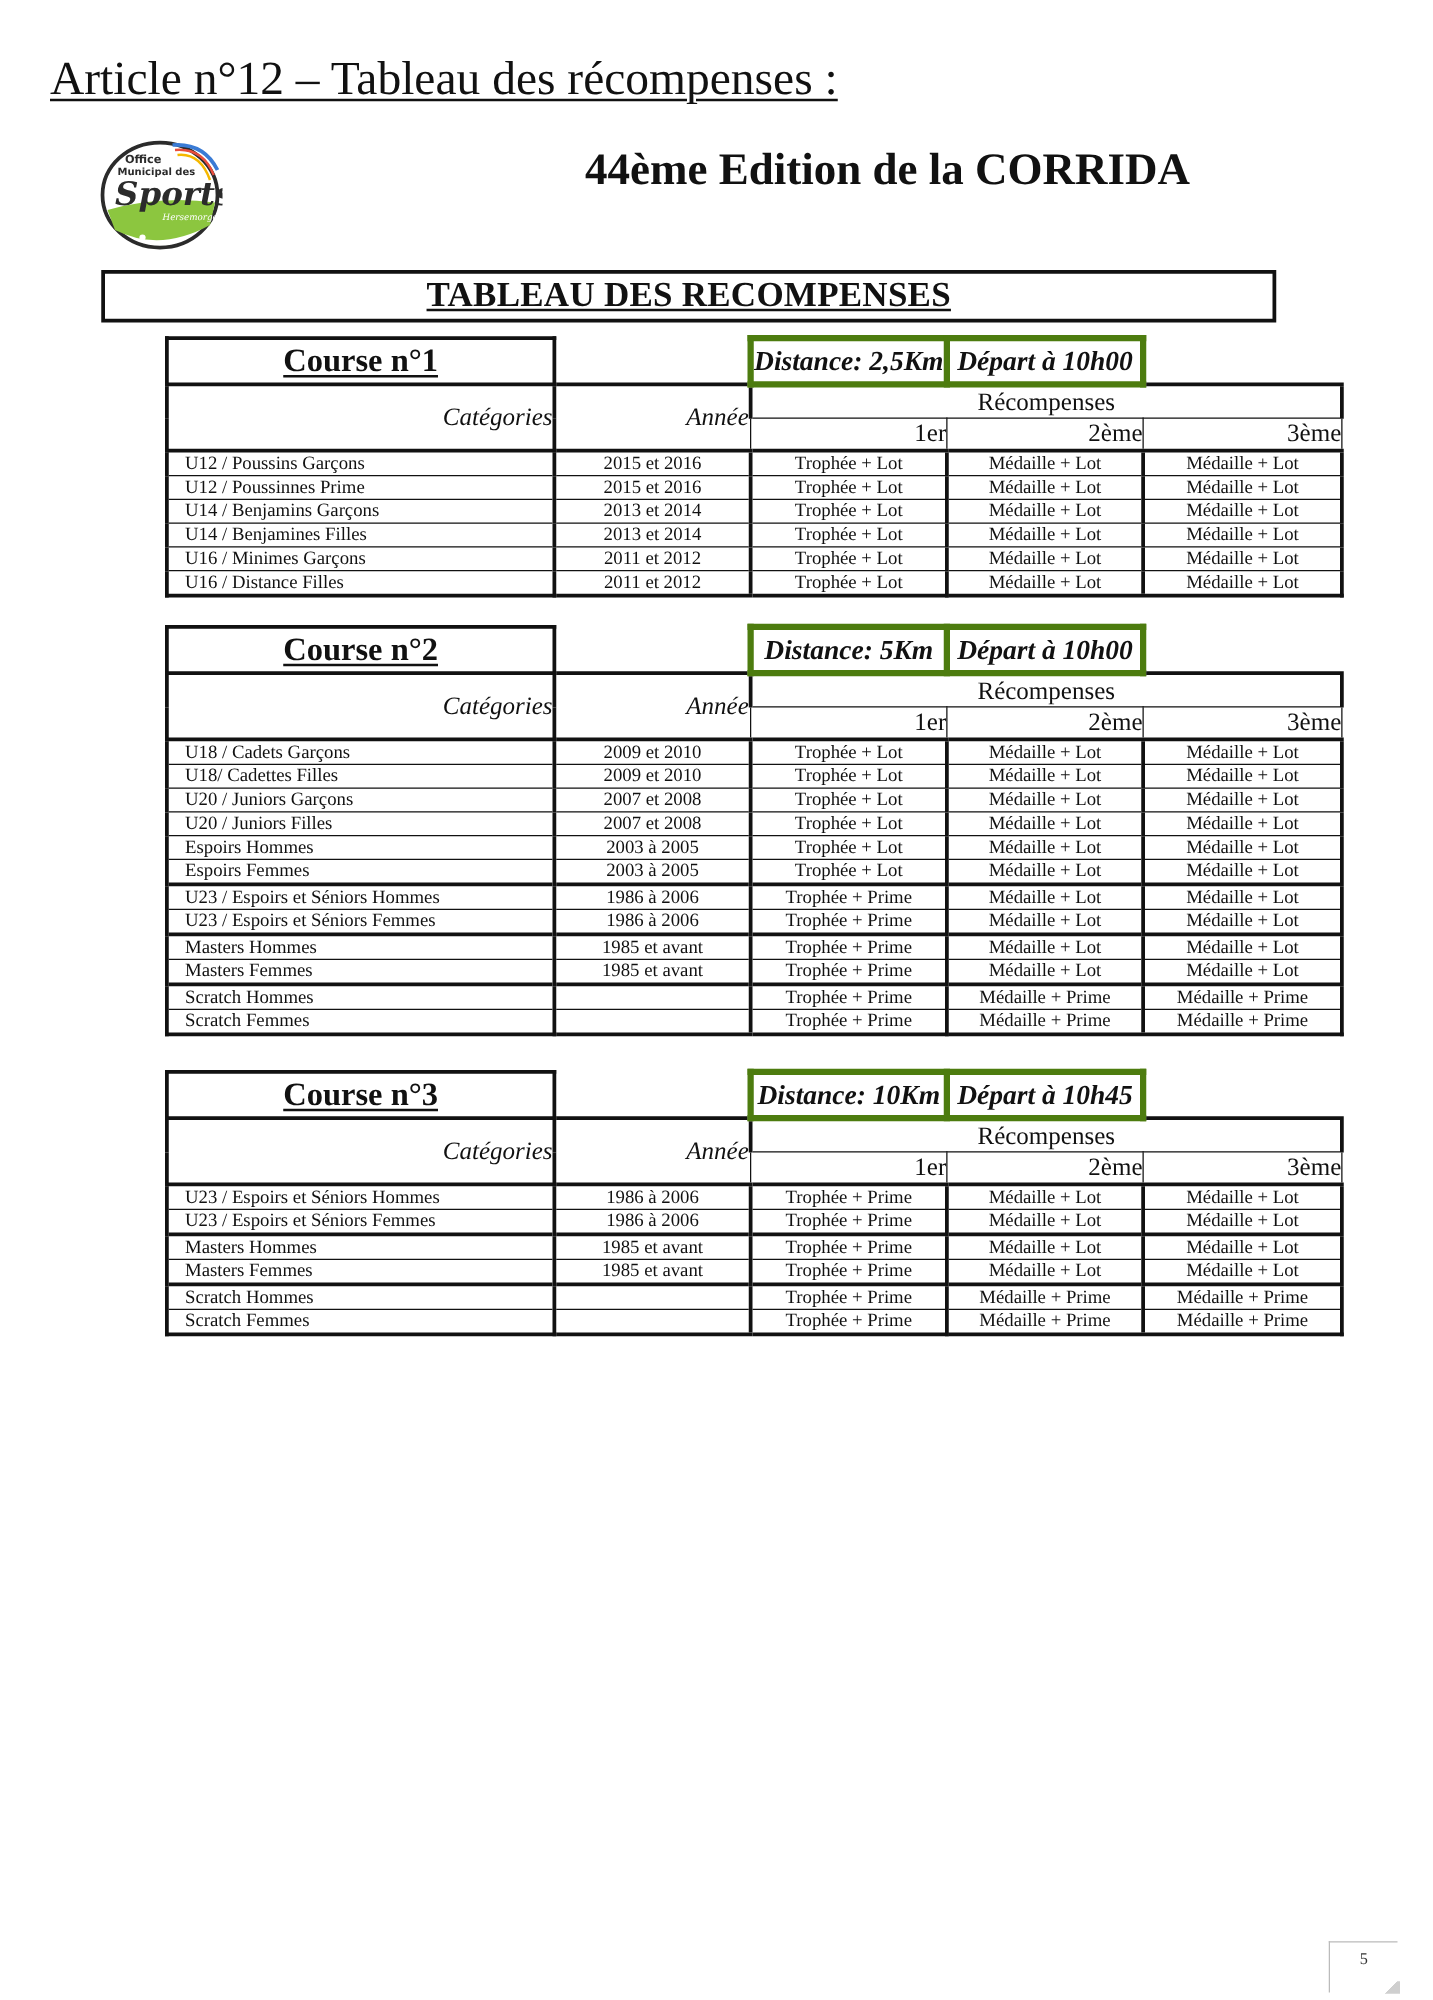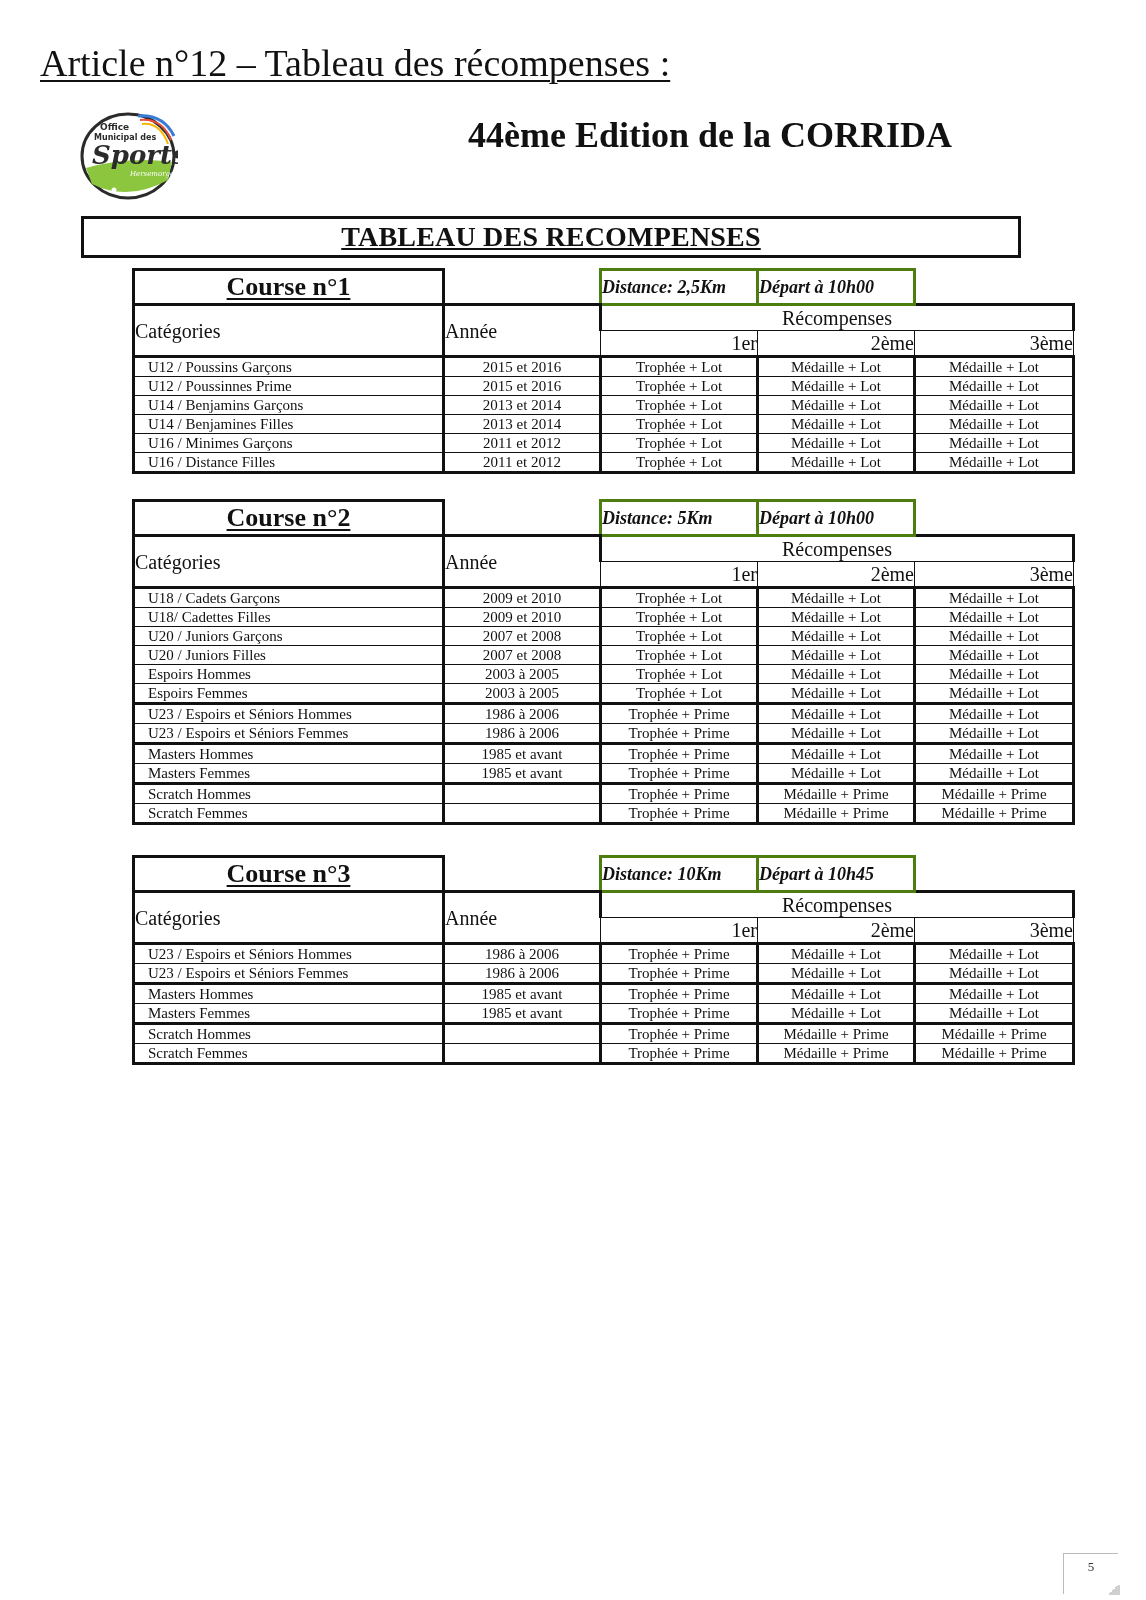--- a/index.html
+++ b/index.html
@@ -31,24 +31,24 @@
     border-top: 1px solid #111; border-bottom: 1px solid #111;
     white-space: nowrap; overflow: hidden;
   }
   td.cat { text-align: left; padding-left: 13px !important; }
   td.ctr { text-align: center; }
   td.mid { border-left: 1px solid #111 !important; border-right: 1px solid #111 !important; }
   tr.head1 td { height: 32px; }
   tr.head1 td.name { font-weight: bold; font-size: 26px; text-align: center; border: 3px solid #111; }
   tr.head1 td.name span { text-decoration: underline; text-underline-offset: 3px; text-decoration-thickness: 2px; }
   tr.head1 td.blank { border: none; border-left: 3px solid #111; border-bottom: 3px solid #111; }
-  tr.head1 td.info { font-weight: bold; font-style: italic; font-size: 18px; border: 3px solid #4d7c0f; }
+  tr.head1 td.info { font-weight: bold; font-style: italic; font-size: 22px; text-align: center; border: 5px solid #4d7c0f; }
   tr.head1 td.none { border: none; border-left: 3px solid #111; border-bottom: 3px solid #111; }
   tr.head2 td { font-size: 20px; height: 24px; }
-  tr.head2 td.big { vertical-align: middle; text-align: left; border-bottom: 3px solid #111; }
+  tr.head2 td.big { vertical-align: middle; text-align: right; border-bottom: 3px solid #111; font-style: italic; }
   tr.head3 td { font-size: 20px; height: 24px; text-align: right; border-bottom: 3px solid #111; }
   tr.thick-top td { border-top: 3px solid #111; }
   tr.last td { border-bottom: 3px solid #111; }
   .page-num {
     position: absolute; left: 1063px; top: 1553px; width: 54px; height: 40px;
     border: 1px solid #bbb; border-right: none; border-bottom: none;
     font-size: 13px; text-align: center; line-height: 26px; color: #333;
   }
   .page-num .fold {
     position: absolute; right: -2px; bottom: -1px; width: 14px; height: 10px;

